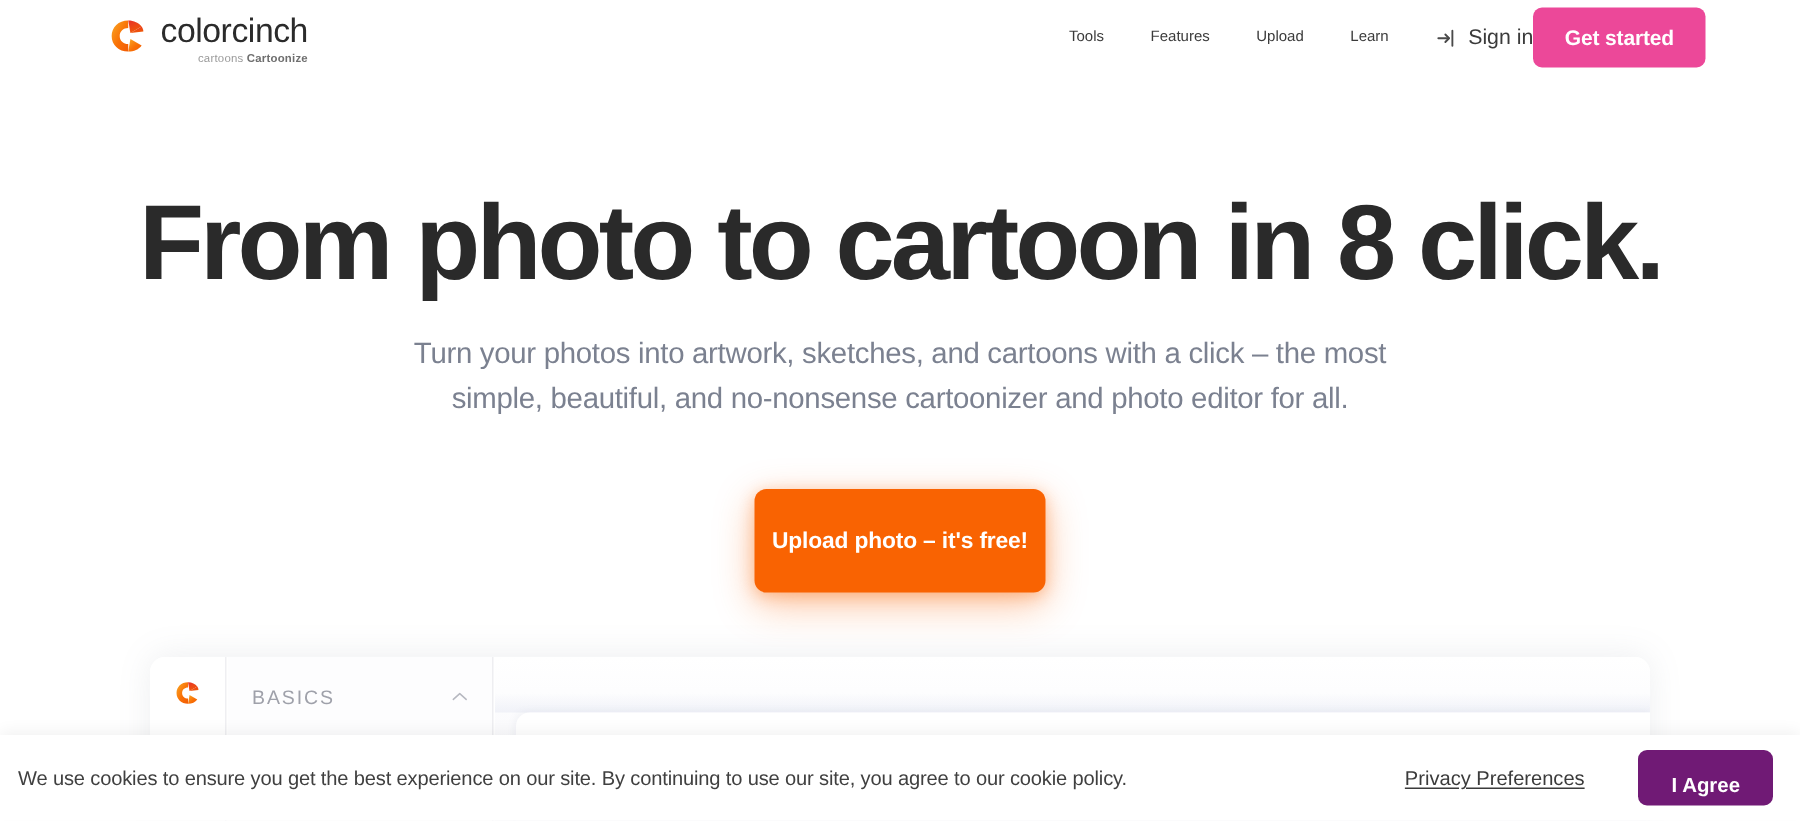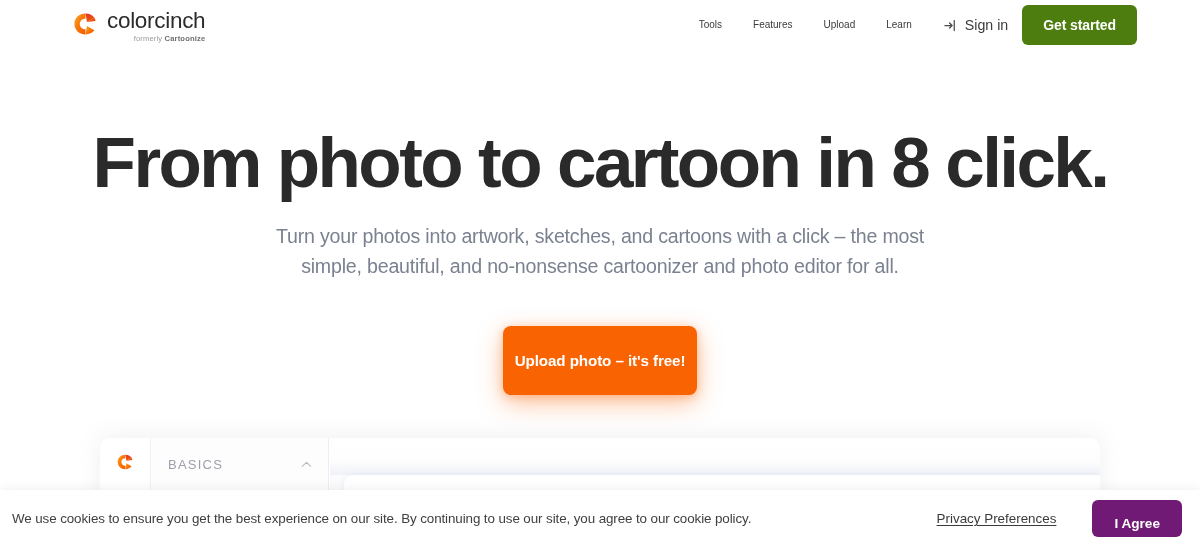--- a/index.html
+++ b/index.html
@@ -90,34 +90,33 @@
     gap: 7px;
     cursor: pointer;
   }
   .signin-label {
     font-size: 14.2px;
     color: #3b3b3b;
     white-space: nowrap;
   }
   .signin-icon { width: 15px; height: 15px; display:block; }
   .btn-get-started {
-    background: #4d7c0f;
+    background: #ec4899;
     color: #ffffff;
     font-size: 14px;
     font-weight: 700;
     border: none;
     border-radius: 6px;
     height: 40px;
     padding: 0 21px;
     margin-right: 49px;
     cursor: pointer;
     font-family: "Liberation Sans", sans-serif;
     white-space: nowrap;
     letter-spacing: -0.1px;
-    margin-left: 14px;
   }
 
   
   .hero {
     position: absolute;
     top: 49px;
     left: 0;
     width: 1200px;
     text-align: center;
   }
@@ -302,21 +301,21 @@
             <stop offset="100%" stop-color="#f05a06"></stop>
           </linearGradient>
         </defs>
         <path d="M16.6 3.2 C8.6 3.2 3.0 8.8 3.0 16.0 C3.0 23.2 8.6 28.8 16.6 28.8 L16.6 22.6 C12.6 22.6 9.6 19.9 9.6 16.0 C9.6 12.1 12.6 9.4 16.6 9.4 Z" fill="url(#lgA)"></path>
         <path d="M16.6 3.2 C21.3 3.2 25.3 5.1 27.6 8.3 L18.4 13.6 C17.9 11.0 17.4 7.0 16.6 3.2 Z" fill="url(#lgB)"></path>
         <path d="M27.6 23.7 C25.3 26.9 21.3 28.8 16.6 28.8 L18.4 18.4 Z" fill="url(#lgA)"></path>
         <path d="M18.4 13.6 L27.6 8.3 C28.5 9.6 29.0 11.0 29.0 12.4 L18.4 13.6 Z" fill="url(#lgB)"></path>
       </svg>
       <span class="logo-text-wrap">
         <span class="logo-word">colorcinch</span>
-        <span class="logo-sub"><span>formerly </span><b>Cartoonize</b></span>
+        <span class="logo-sub"><span>cartoons </span><b>Cartoonize</b></span>
       </span>
     </a>
 
     <nav class="nav">
       <a class="nav-link">Tools</a>
       <a class="nav-link">Features</a>
       <a class="nav-link">Upload</a>
       <a class="nav-link">Learn</a>
 
       <a class="signin">

